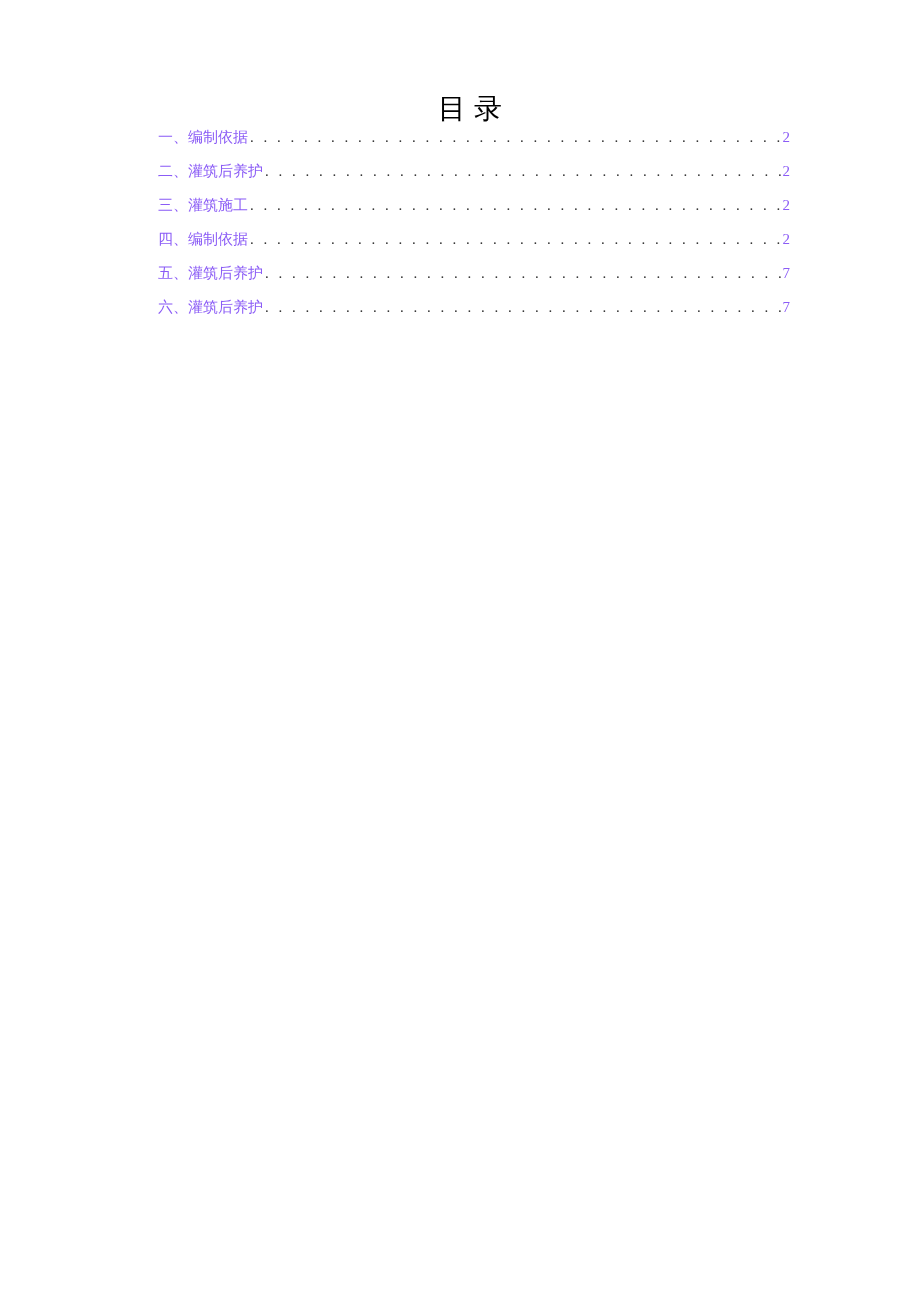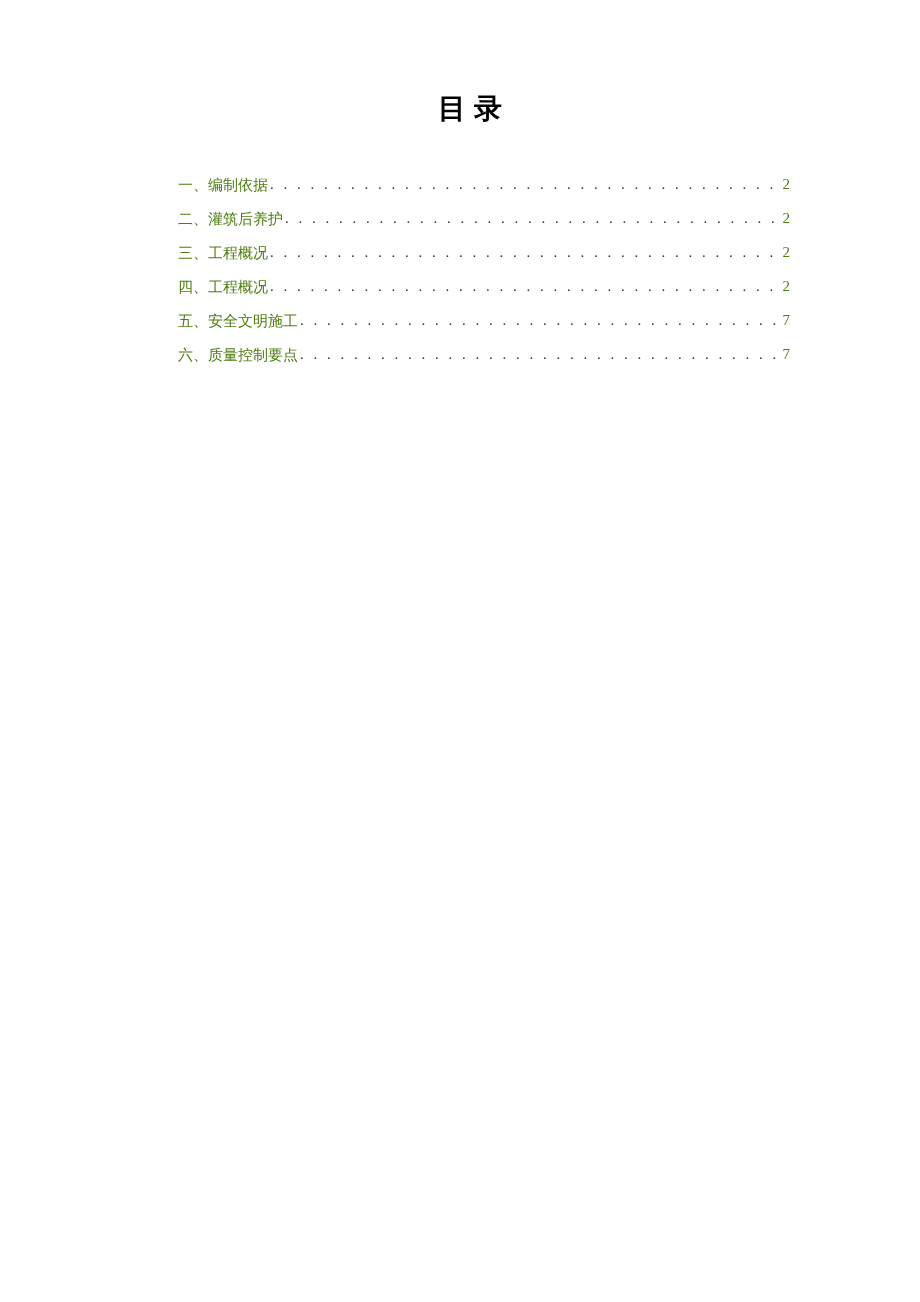--- a/index.html
+++ b/index.html
@@ -13,37 +13,35 @@
       background: #ffffff;
       font-family: "SimSun", "宋体", serif;
       position: relative;
     }
     .page {
       padding: 90px 130px 0 158px;
     }
     .title {
       text-align: center;
       font-size: 28px;
-      font-weight: bold;
+      font-weight: normal;
       color: #000;
-      margin-bottom: 48px;
       letter-spacing: 8px;
     }
     .toc-list {
       display: flex;
       flex-direction: column;
       gap: 15px;
     }
     .toc-entry {
       display: flex;
-      align-items: flex-start;
+      align-items: center;
       font-size: 15px;
-      color: #4d7c0f;
+      color: #8b5cf6;
       white-space: nowrap;
-      margin-left: 20px;
     }
     .toc-label {
       flex-shrink: 0;
     }
     .toc-dots {
       flex: 1;
       overflow: hidden;
       letter-spacing: 3px;
       color: #333;
       margin: 0 2px;
@@ -65,33 +63,33 @@
       <span class="toc-label">一、编制依据</span>
       <span class="toc-dots"></span>
       <span class="toc-page">2</span>
     </div>
     <div class="toc-entry">
       <span class="toc-label">二、灌筑后养护</span>
       <span class="toc-dots"></span>
       <span class="toc-page">2</span>
     </div>
     <div class="toc-entry">
-      <span class="toc-label">三、工程概况</span>
+      <span class="toc-label">三、灌筑施工</span>
       <span class="toc-dots"></span>
       <span class="toc-page">2</span>
     </div>
     <div class="toc-entry">
-      <span class="toc-label">四、工程概况</span>
+      <span class="toc-label">四、编制依据</span>
       <span class="toc-dots"></span>
       <span class="toc-page">2</span>
     </div>
     <div class="toc-entry">
-      <span class="toc-label">五、安全文明施工</span>
+      <span class="toc-label">五、灌筑后养护</span>
       <span class="toc-dots"></span>
       <span class="toc-page">7</span>
     </div>
     <div class="toc-entry">
-      <span class="toc-label">六、质量控制要点</span>
+      <span class="toc-label">六、灌筑后养护</span>
       <span class="toc-dots"></span>
       <span class="toc-page">7</span>
     </div>
   </div>
 </div>
 
 </body></html>

